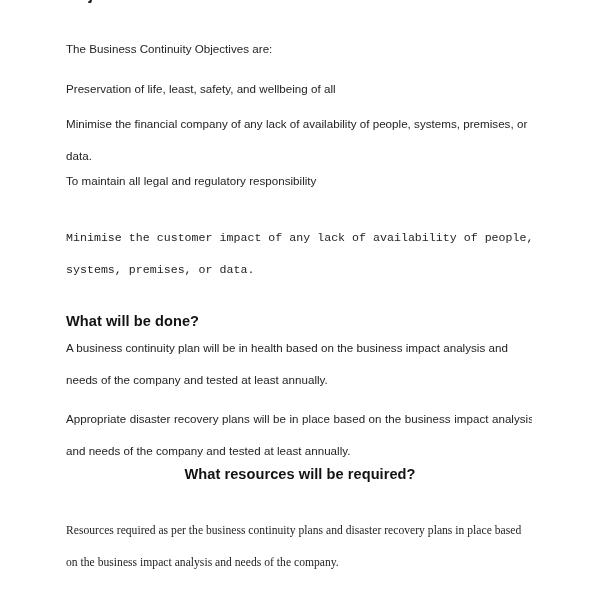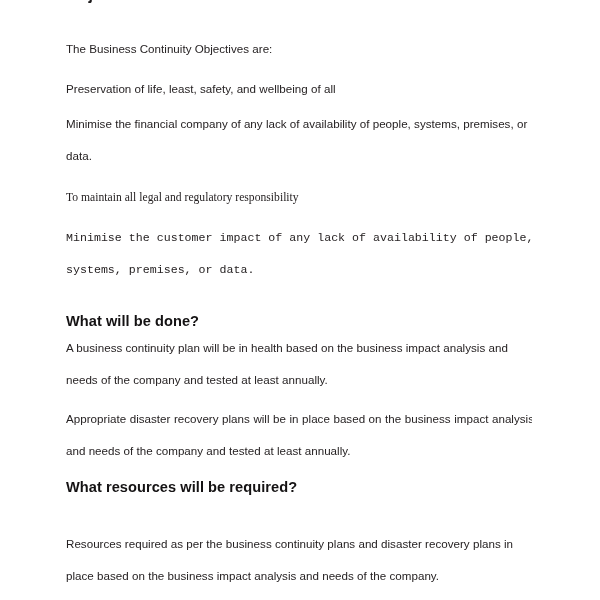--- a/index.html
+++ b/index.html
@@ -69,21 +69,21 @@
 </style>
 </head>
 <body>
 
 <div id="page">
   <div id="doc">
     <h2 class="clipped-heading">Objectives</h2>
   <p class="body-text" style="top: 33px;">The Business Continuity Objectives are:</p>
       <p class="body-text" style="top: 73px;">Preservation of life, least, safety, and wellbeing of all</p>
       <p class="body-text" style="top: 108px;">Minimise the financial company of any lack of availability of people, systems, premises, or data.</p>
-      <p class="body-text" style="top: 182px; font-family: Liberation Serif, serif;">To maintain all legal and regulatory responsibility</p>
+      <p class="body-text" style="top: 165px;">To maintain all legal and regulatory responsibility</p>
       <p class="body-text" style="top: 222px; font-family: Liberation Mono, monospace;">Minimise the customer impact of any lack of availability of people, systems, premises, or data.</p>
       <h3 class="section-heading" style="top: 293px; margin-top: 18px;">What will be done?</h3>
       <p class="body-text" style="top: 332px;">A business continuity plan will be in health based on the business impact analysis and needs of the company and tested at least annually.</p>
       <p class="body-text justify" style="top: 403px;">Appropriate disaster recovery plans will be in place based on the business impact analysis and needs of the company and tested at least annually.</p>
-      <h3 class="section-heading" style="top: 477px;">What resources will be required?</h3>
-      <p class="body-text" style="top: 528px;">Resources required as per the business continuity plans and disaster recovery plans in place based on the business impact analysis and needs of the company.</p>
+      <h3 class="section-heading" style="top: 464px; text-align: center;">What resources will be required?</h3>
+      <p class="body-text" style="top: 515px; font-family: Liberation Serif, serif;">Resources required as per the business continuity plans and disaster recovery plans in place based on the business impact analysis and needs of the company.</p>
     </div>
 </div>
 
 </body></html>

